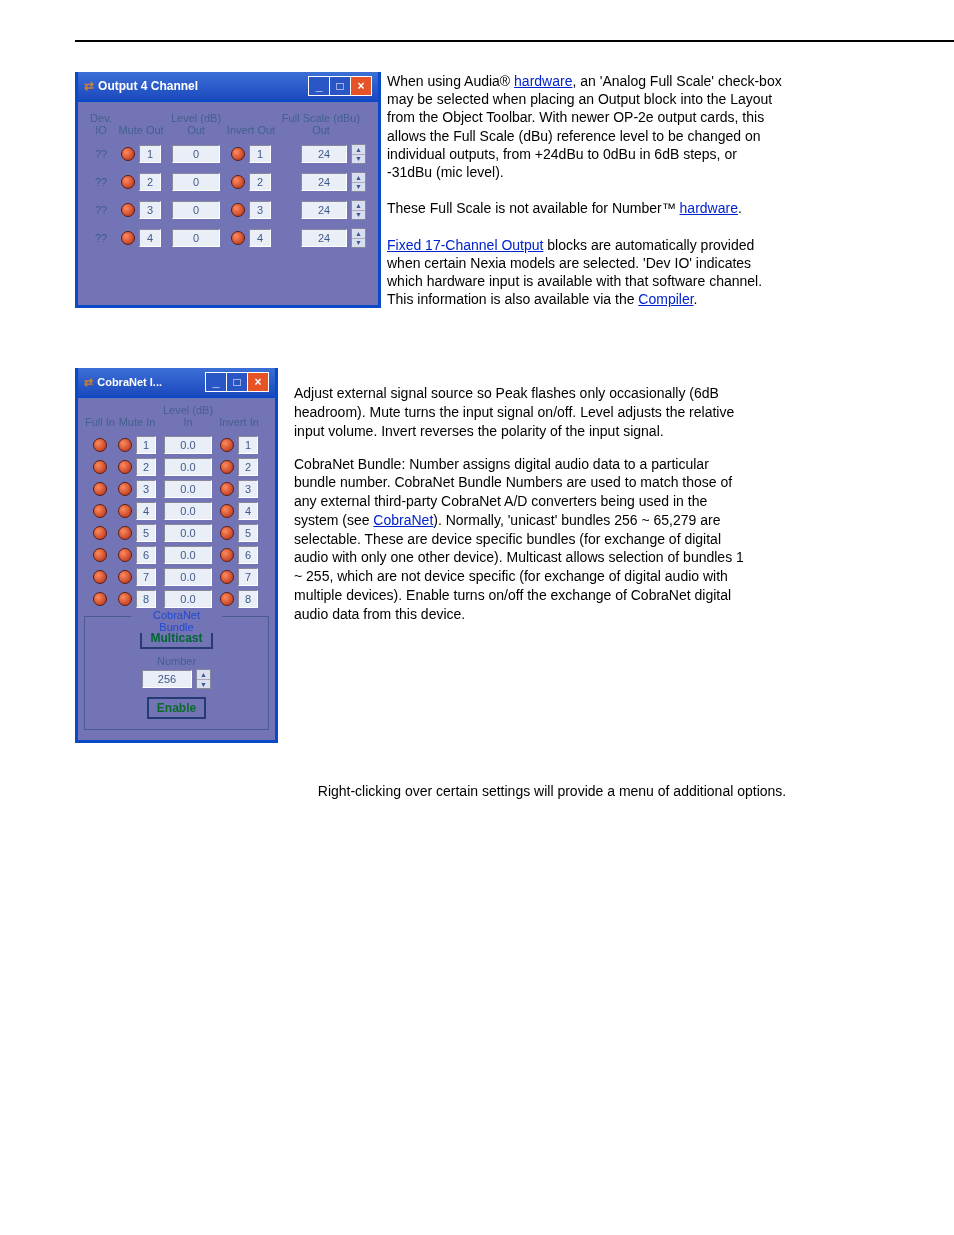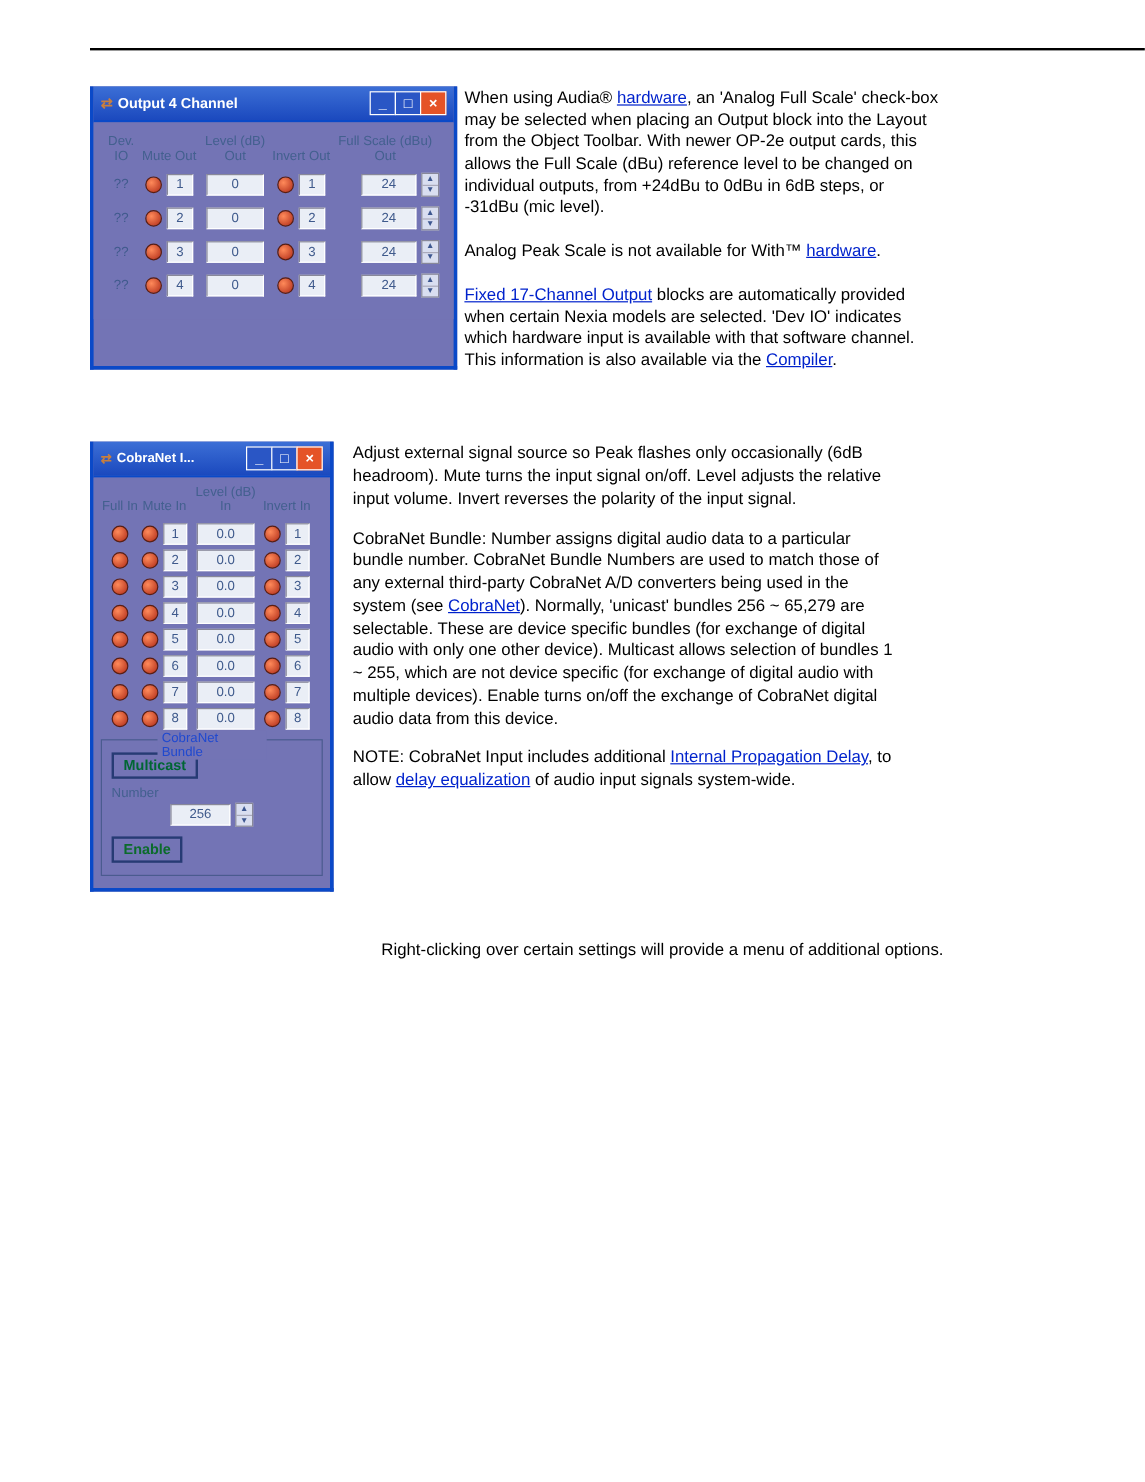--- a/index.html
+++ b/index.html
@@ -30,21 +30,21 @@
   .spin span:first-child{border-bottom:1px solid #aab}
   .rhs{display:inline-block;vertical-align:top;width:395px;font-size:14px;line-height:1.3}
   .rhs a{color:#0022cc;text-decoration:underline}
   .lh{}
   
   .cnet{width:197px;background:#7374b5;border:3px solid #0a49c8;border-top:none;display:inline-block;vertical-align:top}
   .cnet .bwin-title{font-size:11px}
   .cnet .bwin-body{padding:6px 6px 10px}
   .cnet .headrow div{color:#43608f}
   .cnet .chan.sm{width:18px;height:16px}
-  .frame{border:1px solid #4a5b8f;margin-top:8px;padding:10px 8px 10px;position:relative;text-align:left}
+  .frame{border:1px solid #4a5b8f;margin-top:8px;padding:10px 8px 10px;position:relative;text-align:center}
   .frame .legend{position:absolute;top:-8px;left:50%;transform:translateX(-50%);background:#7374b5;padding:0 4px;color:#2049cf;font-size:11px}
   .mcbtn,.enbtn{display:inline-block;background:#7374b5;border:2px solid #263b74;color:#063;font-weight:bold;font-size:12px;padding:2px 8px}
   .enbtn{color:#0b6b2b;margin-top:8px}
   .numlbl{color:#43608f;font-size:11px;margin-top:6px}
   .numrow{display:flex;align-items:center;justify-content:center;margin-top:2px}
   .numrow .field{width:48px}
   .rhs2{display:inline-block;vertical-align:top;width:460px;margin-left:16px;font-size:14px;line-height:1.34}
   .rhs2 a{color:#0022cc;text-decoration:underline}
   .b{font-weight:normal}
   .centerp{text-align:center;margin:40px 0 10px}
@@ -173,21 +173,21 @@
                 </span>
               </div>
             </div>
           </div>
     </div>
   </div>
 
   <div class="rhs">
     <span>When using </span><span class="b">Audia®</span><span> </span><a href="#">hardware</a><span>, an </span><span class="b">'Analog Full Scale'</span><span> check-box may be selected when placing an Output block into the Layout from the </span><span class="lh">Object Toolbar</span><span>. With newer OP-2e output cards, this allows the </span><span class="b">Full Scale (dBu)</span><span> reference level to be changed on individual outputs, from +24dBu to 0dBu in 6dB steps, or -31dBu (mic level).</span>
     <br><br>
-    <span>Analog Peak Scale is not available for </span><span class="b">With™ </span><a href="#">hardware</a><span>.</span>
+    <span>These Full Scale is not available for </span><span class="b">Number™ </span><a href="#">hardware</a><span>.</span>
     <br><br>
     <a href="#">Fixed 17-Channel Output</a><span> blocks are automatically provided when certain Nexia models are selected. </span><span class="b">'Dev IO'</span><span> indicates which hardware input is available with that software channel. This information is also available via the </span><a href="#">Compiler</a><span>.</span>
   </div>
 </div>
 
 <div style="height:60px"></div>
 
 <div style="display:flex">
   <div class="cnet">
     <div class="bwin-title">
@@ -350,27 +350,24 @@
                 <span>▲</span>
                 <span>▼</span>
               </span>
         </div>
         <div class="enbtn">Enable</div>
       </div>
     </div>
   </div>
 
   <div class="rhs2">
-    <p style="margin-top:0">
+    <p style="margin-top:16px">
       <span>Adjust external signal source so </span><span class="b">Peak</span><span> flashes only occasionally (6dB headroom). </span><span class="b">Mute</span><span> turns the input signal on/off. </span><span class="b">Level</span><span> adjusts the relative input volume. </span><span class="b">Invert</span><span> reverses the polarity of the input signal.</span>
     </p>
     <p>
       <span class="b">CobraNet Bundle: </span><span class="b">Number</span><span> assigns digital audio data to a particular bundle number. CobraNet Bundle Numbers are used to match those of any external third-party CobraNet A/D converters being used in the system (see </span><a href="#">CobraNet</a><span>). Normally, 'unicast' bundles 256 ~ 65,279 are selectable. These are device specific bundles (for exchange of digital audio with only one other device). </span><span class="b">Multicast</span><span> allows selection of bundles 1 ~ 255, which are not device specific (for exchange of digital audio with multiple devices). </span><span class="b">Enable</span><span> turns on/off the exchange of CobraNet digital audio data from this device.</span>
     </p>
-    <p>
-      <span>NOTE: CobraNet Input includes additional </span><a href="#">Internal Propagation Delay</a><span>, to allow </span><a href="#">delay equalization</a><span> of audio input signals system-wide.</span>
-    </p>
   </div>
 </div>
 
 <p class="centerp">Right-clicking over certain settings will provide a menu of additional options.</p>
 
 </div>
 
 </body></html>

